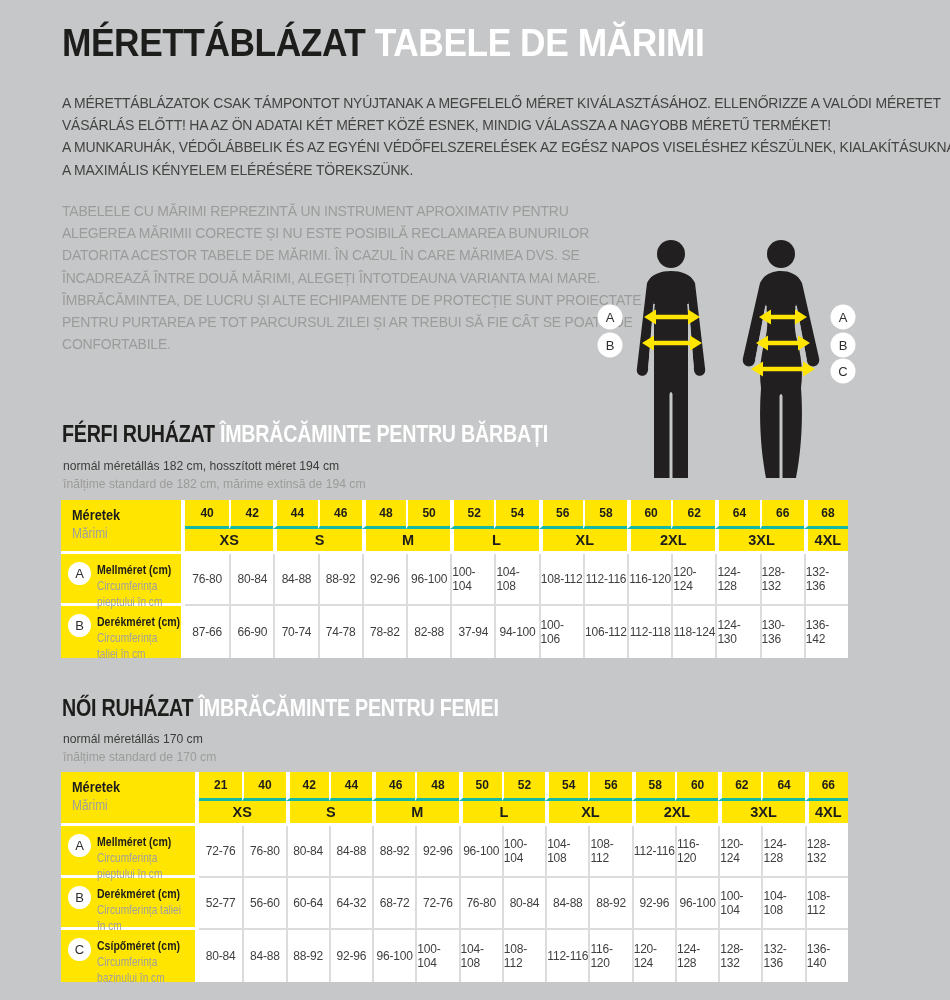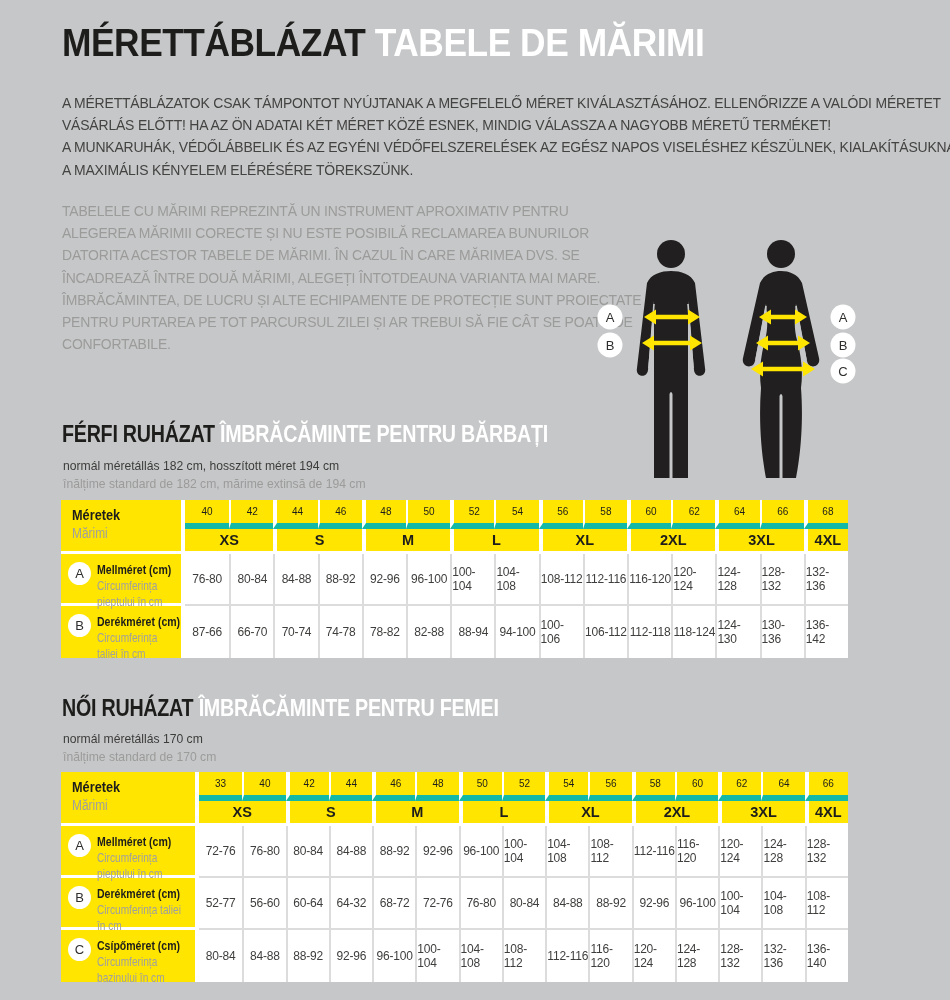--- a/index.html
+++ b/index.html
@@ -34,23 +34,23 @@
   
   .figures { left:586px; top:232px; width:340px; height:252px; }
 
   
   .grid-table { position:absolute; left:61px; width:787px; display:grid; background:#ffffff; }
   .cell { min-width:0; }
   .yellowbg { background:var(--yellow,#ffe500); }
   .corner { border-right:4px solid #fff; border-bottom:3px solid #fff; padding:6px 10px 0 11px; }
   .corner-hu { font-size:15px; font-weight:700; color:#1d1d1b; transform:scaleX(.85); transform-origin:0 0; }
   .corner-ro { font-size:14px; color:#9f9f9d; margin-top:2px; transform:scaleX(.85); transform-origin:0 0; }
-  .size { border-left:2px solid #fff; border-bottom:6px solid #14b8a6;
+  .size { border-left:2px solid #fff; border-bottom:3px solid #14b8a6;
           display:flex; align-items:center; justify-content:center;
-          font-size:10px; font-weight:400; }
+          font-size:12px; font-weight:700; }
   .group { border-left:2px solid #fff; border-bottom:3px solid #fff;
            display:flex; align-items:center; justify-content:center;
            font-size:14.5px; font-weight:700; }
   .size.first, .group.first { border-left:0; }
   .size.gs, .group.gs { border-left-width:4px; }
   .rlabel { border-right:4px solid #fff; border-bottom:3px solid #fff;
             display:flex; align-items:flex-start; padding:7px 4px 0 7px; }
   .rlabel.last { border-bottom:0; }
   .letter-badge { width:23px; height:23px; border-radius:50%; background:#ffffff; color:#2e2e2d;
                   display:flex; align-items:center; justify-content:center;
@@ -208,45 +208,45 @@
     <div class="cell dcell" style="grid-area: 3 / 16;">132-136</div>
     <div class="cell yellowbg rlabel last" style="grid-area: 4 / 1;">
       <div class="letter-badge">B</div>
       <div class="rl-text">
         <div class="rl-hu">Derékméret (cm)</div>
         <div class="rl-ro">Circumferința
 taliei în cm</div>
       </div>
     </div>
     <div class="cell dcell first last" style="grid-area: 4 / 2;">87-66</div>
-    <div class="cell dcell last" style="grid-area: 4 / 3;">66-70</div>
+    <div class="cell dcell last" style="grid-area: 4 / 3;">66-90</div>
     <div class="cell dcell last" style="grid-area: 4 / 4;">70-74</div>
     <div class="cell dcell last" style="grid-area: 4 / 5;">74-78</div>
     <div class="cell dcell last" style="grid-area: 4 / 6;">78-82</div>
     <div class="cell dcell last" style="grid-area: 4 / 7;">82-88</div>
-    <div class="cell dcell last" style="grid-area: 4 / 8;">88-94</div>
+    <div class="cell dcell last" style="grid-area: 4 / 8;">37-94</div>
     <div class="cell dcell last" style="grid-area: 4 / 9;">94-100</div>
     <div class="cell dcell last" style="grid-area: 4 / 10;">100-106</div>
     <div class="cell dcell last" style="grid-area: 4 / 11;">106-112</div>
     <div class="cell dcell last" style="grid-area: 4 / 12;">112-118</div>
     <div class="cell dcell last" style="grid-area: 4 / 13;">118-124</div>
     <div class="cell dcell last" style="grid-area: 4 / 14;">124-130</div>
     <div class="cell dcell last" style="grid-area: 4 / 15;">130-136</div>
     <div class="cell dcell last" style="grid-area: 4 / 16;">136-142</div>
   </div>
 
 <h2 class="abs sec-title" style="left:62px; top:694px;"><span>NŐI RUHÁZAT</span><span> </span><span class="ro">ÎMBRĂCĂMINTE PENTRU FEMEI</span></h2>
 <p class="abs note hu" style="left:63px; top:729px;">normál méretállás 170 cm</p>
 <p class="abs note ro" style="left:63px; top:747px;">înălțime standard de 170 cm</p>
 <div class="grid-table" style="top: 772px; --label-w: 138px; grid-template-columns: var(--label-w,124px) repeat(15, 1fr); grid-template-rows: 29px 25px repeat(3, 52px);">
     <div class="cell yellowbg corner" style="grid-area: 1 / 1 / 3 / 2;">
       <div class="corner-hu">Méretek</div>
       <div class="corner-ro">Mărimi</div>
     </div>
-    <div class="cell yellowbg size first" style="grid-area: 1 / 2;">33</div>
+    <div class="cell yellowbg size first" style="grid-area: 1 / 2;">21</div>
     <div class="cell yellowbg size" style="grid-area: 1 / 3;">40</div>
     <div class="cell yellowbg size gs" style="grid-area: 1 / 4;">42</div>
     <div class="cell yellowbg size" style="grid-area: 1 / 5;">44</div>
     <div class="cell yellowbg size gs" style="grid-area: 1 / 6;">46</div>
     <div class="cell yellowbg size" style="grid-area: 1 / 7;">48</div>
     <div class="cell yellowbg size gs" style="grid-area: 1 / 8;">50</div>
     <div class="cell yellowbg size" style="grid-area: 1 / 9;">52</div>
     <div class="cell yellowbg size gs" style="grid-area: 1 / 10;">54</div>
     <div class="cell yellowbg size" style="grid-area: 1 / 11;">56</div>
     <div class="cell yellowbg size gs" style="grid-area: 1 / 12;">58</div>

